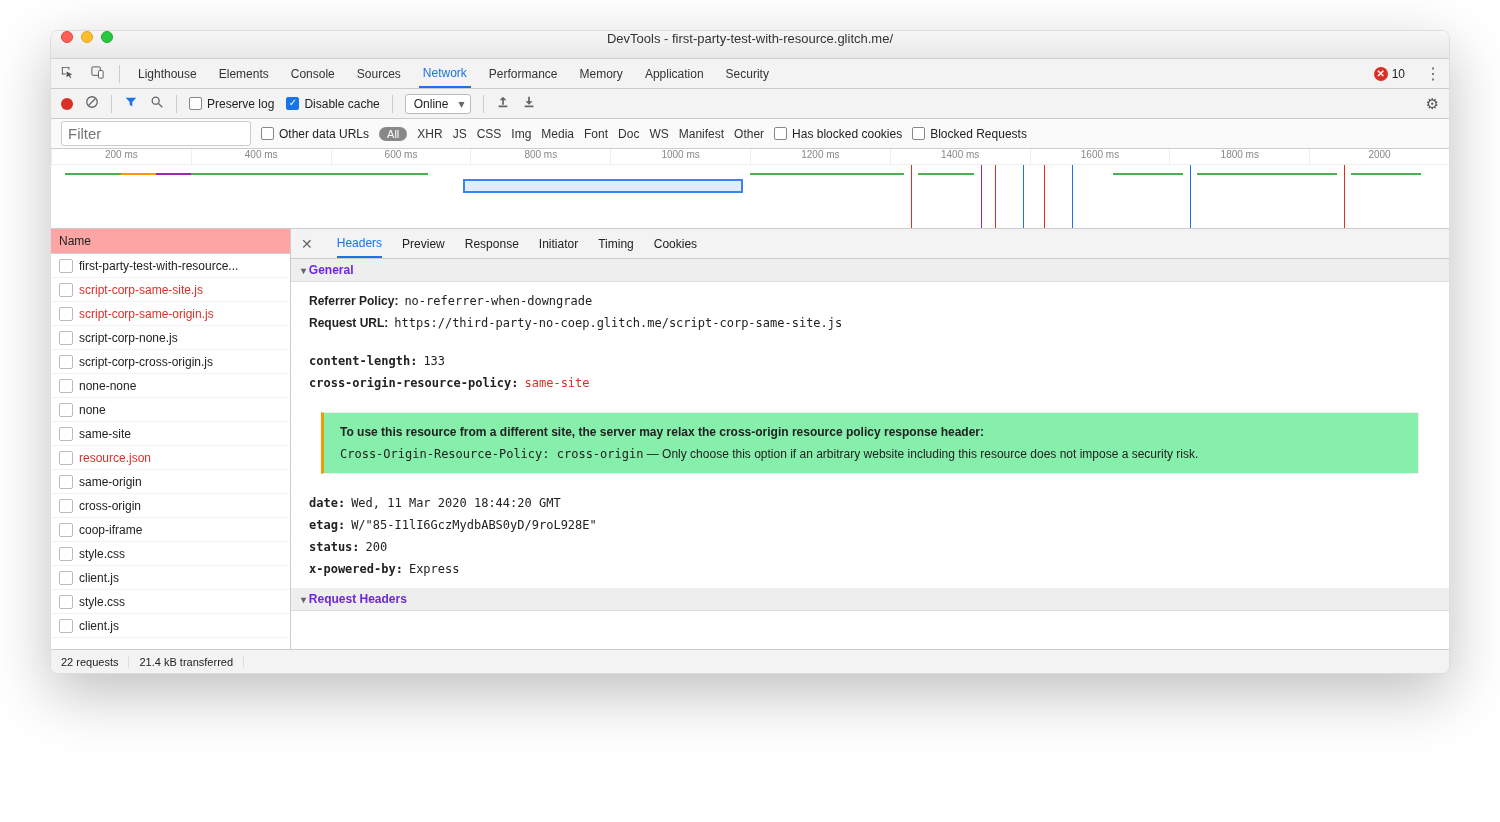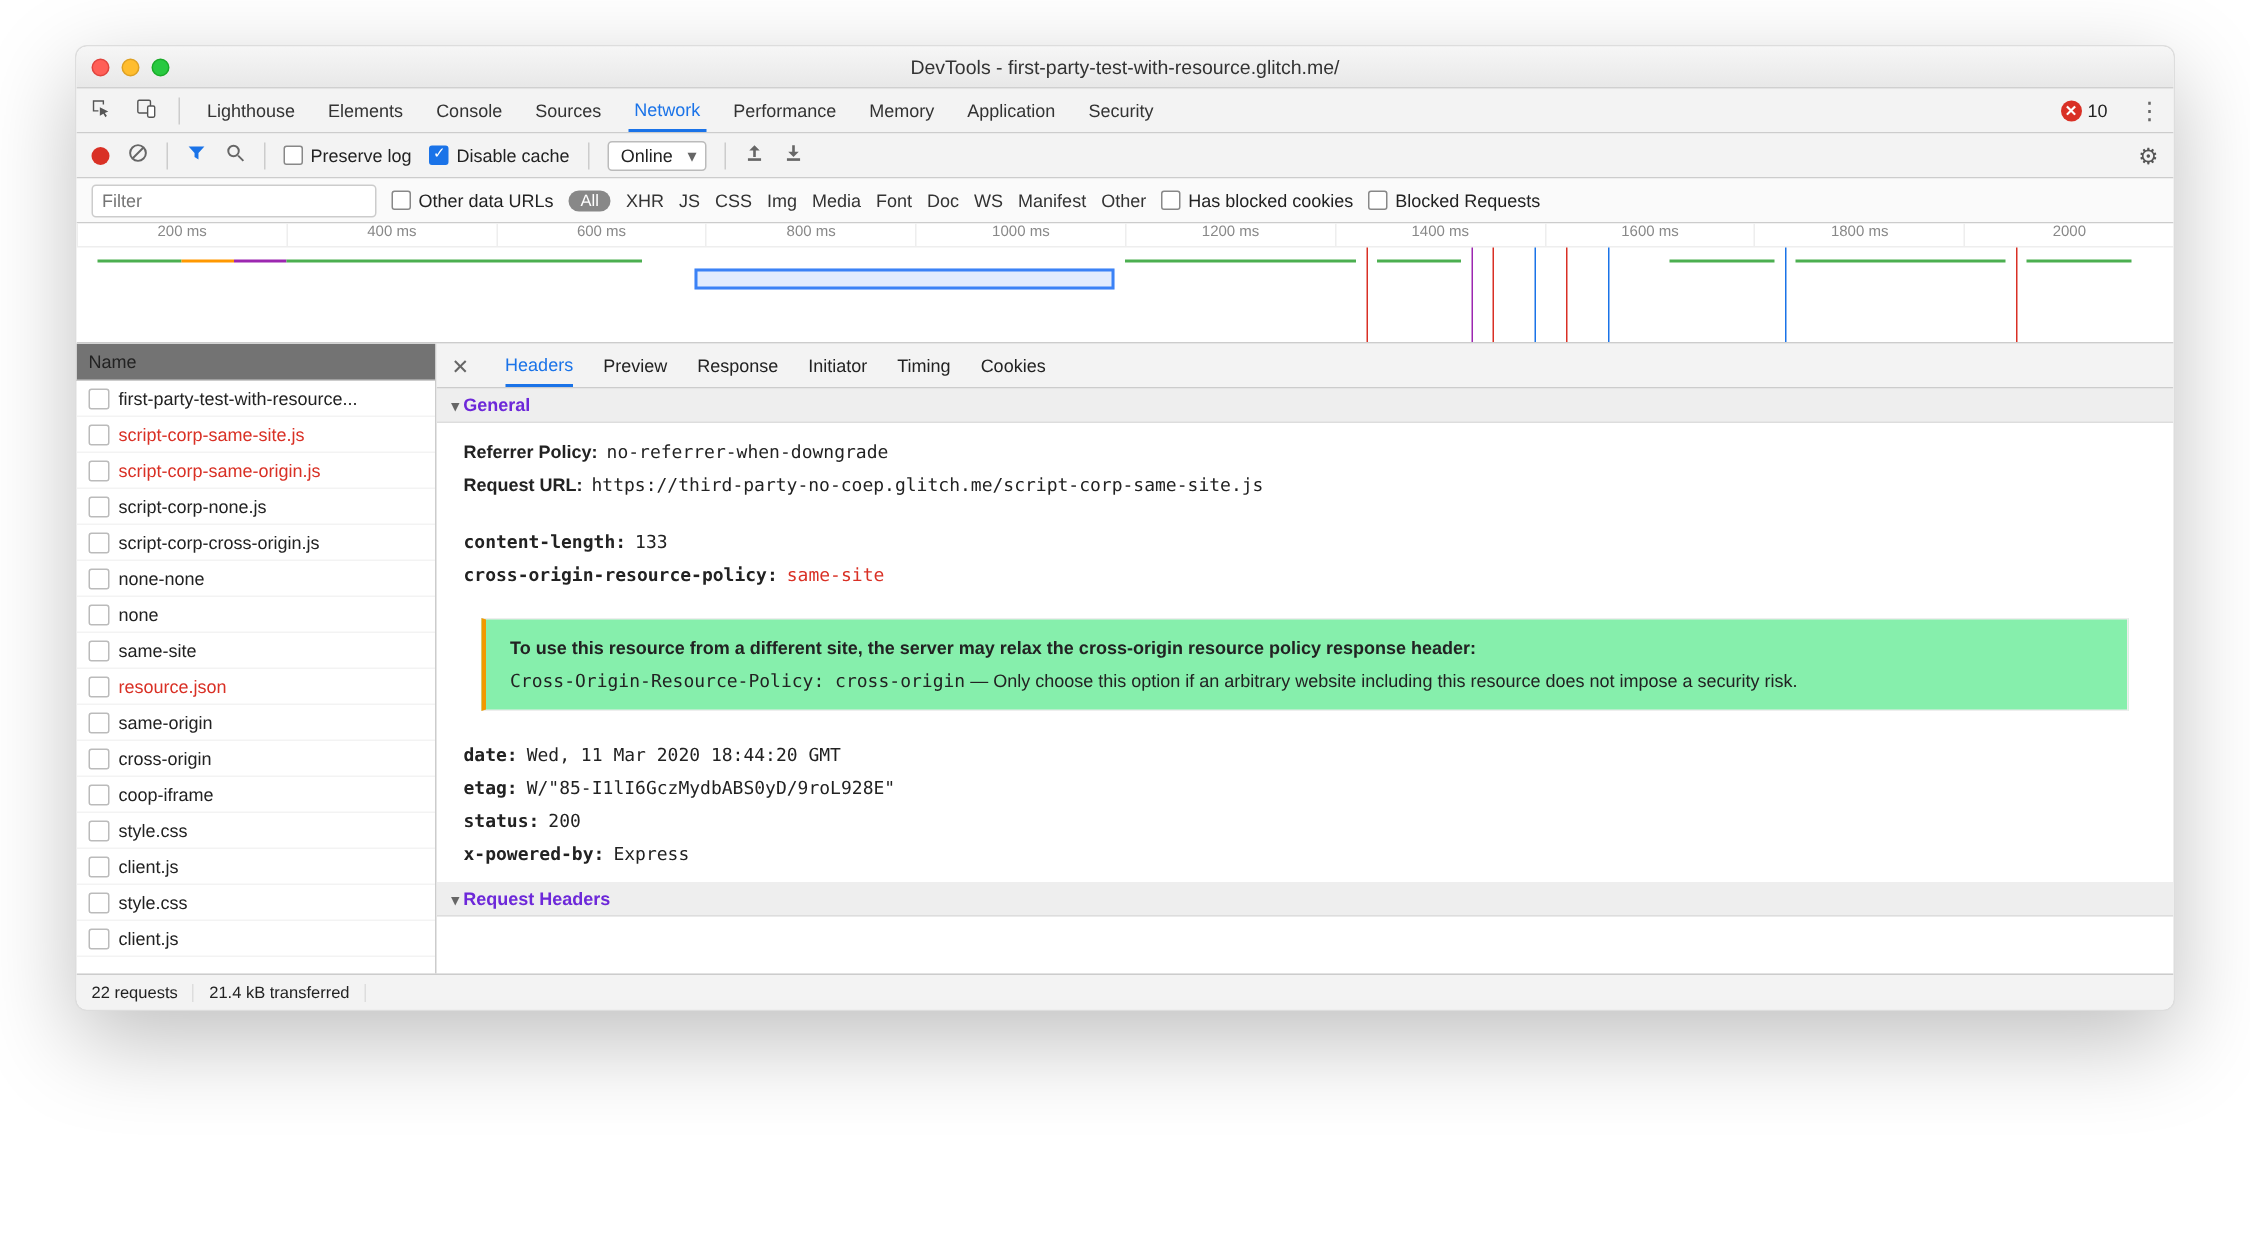--- a/index.html
+++ b/index.html
@@ -1,20 +1,20 @@
 <!DOCTYPE html>
 <html><head>
 <meta charset="utf-8">
 <style>
   * { box-sizing: border-box; margin: 0; padding: 0; }
   html, body { height: 100%; font-family: -apple-system, "Helvetica Neue", Arial, sans-serif; font-size: 12px; color: #222; background: #fff; }
   .window { width: 1400px; margin: 30px auto; border: 1px solid #ddd; border-radius: 8px; overflow: hidden; box-shadow: 0 20px 60px rgba(0,0,0,0.25); background: #fff; }
 
   
-  .titlebar { height: 28px; background: linear-gradient(#f6f6f6,#e8e8e8); border-bottom: 1px solid #d0d0d0; display: flex; align-items: center; padding: 0 10px; position: relative; }
+  .titlebar { height: 28px; background: linear-gradient(#f6f6f6,#e8e8e8); border-bottom: 1px solid #d0d0d0; display: flex; padding: 0 10px; position: relative; }
   .traffic { display: flex; gap: 8px; }
   .dot { width: 12px; height: 12px; border-radius: 50%; }
   .dot.red { background: #ff5f57; border: 1px solid #e0443e; }
   .dot.yellow { background: #ffbd2e; border: 1px solid #dea123; }
   .dot.green { background: #28c940; border: 1px solid #1aab29; }
   .titlebar-title { position: absolute; left: 0; right: 0; text-align: center; font-size: 13px; color: #333; pointer-events: none; }
 
   
   .devtabs { height: 30px; display: flex; align-items: center; border-bottom: 1px solid #ccc; padding: 0 8px; gap: 14px; background: #f3f3f3; }
   .devtabs .icon { color: #555; width: 16px; text-align: center; }
@@ -33,37 +33,37 @@
   .chkbox { width: 13px; height: 13px; border: 1px solid #888; border-radius: 2px; background: #fff; display: inline-flex; align-items: center; justify-content: center; }
   .chkbox.checked { background: #1a73e8; border-color: #1a73e8; }
   .chkbox.checked::after { content: "✓"; color: #fff; font-size: 10px; line-height: 1; }
   .throttle { border: 1px solid #bbb; padding: 2px 22px 2px 8px; border-radius: 3px; position: relative; background: #fff; }
   .throttle::after { content: "▾"; position: absolute; right: 6px; top: 2px; color: #666; }
   .gear { color: #555; font-size: 15px; }
   .funnel { color: #1a73e8; }
 
   
   .filterbar { height: 30px; display: flex; align-items: center; border-bottom: 1px solid #ccc; padding: 0 10px; gap: 10px; background: #fafafa; }
-  .filterbar input { width: 190px; padding: 3px 6px; border: 1px solid #ccc; border-radius: 3px; font-size: 12px; background: #fff; }
+  .filterbar input { width: 190px; padding: 3px 6px; border: 1px solid #ccc; border-radius: 3px; font-size: 15px; background: #fff; }
   .pill { background: #888; color: #fff; border-radius: 9px; padding: 1px 8px; font-size: 11px; }
   .ftype { color: #333; font-size: 12px; }
 
   
   .timeline { height: 80px; border-bottom: 1px solid #ccc; position: relative; overflow: hidden; background: #fff; }
   .ticks { display: flex; height: 16px; border-bottom: 1px solid #eee; }
   .tick { flex: 1; font-size: 10px; color: #888; text-align: center; border-left: 1px solid #eee; }
   .waterfall { position: relative; height: 64px; }
   .seg { position: absolute; height: 2px; }
   .vline { position: absolute; top: 0; bottom: 0; width: 1px; }
   .selbox { position: absolute; top: 14px; height: 14px; border: 2px solid #3b82f6; background: rgba(59,130,246,0.15); }
 
   
   .main { display: flex; height: 420px; }
   .reqlist { width: 240px; border-right: 1px solid #ccc; display: flex; flex-direction: column; }
-  .reqlist-head { background: #737373; border-bottom: 1px solid #ccc; padding: 5px 8px; font-weight: 500; }
+  .reqlist-head { background: #fca5a5; border-bottom: 1px solid #ccc; padding: 5px 8px; font-weight: 500; }
   .reqlist-rows { flex: 1; overflow-y: auto; }
   .reqrow { display: flex; align-items: center; gap: 6px; height: 24px; padding: 0 8px; border-bottom: 1px solid #f3f3f3; white-space: nowrap; overflow: hidden; text-overflow: ellipsis; }
   .reqrow .fi { width: 14px; height: 14px; border: 1px solid #bbb; border-radius: 2px; }
   .reqrow.err { color: #d93025; }
 
   .details { flex: 1; display: flex; flex-direction: column; overflow: hidden; }
   .dtabs { height: 30px; display: flex; align-items: center; gap: 20px; padding: 0 10px; border-bottom: 1px solid #ccc; background: #f3f3f3; }
   .dtabs .close { color: #666; font-size: 14px; margin-right: 4px; }
   .dtab { height: 100%; display: flex; align-items: center; }
   .dtab.active { color: #1a73e8; border-bottom: 2px solid #1a73e8; }

